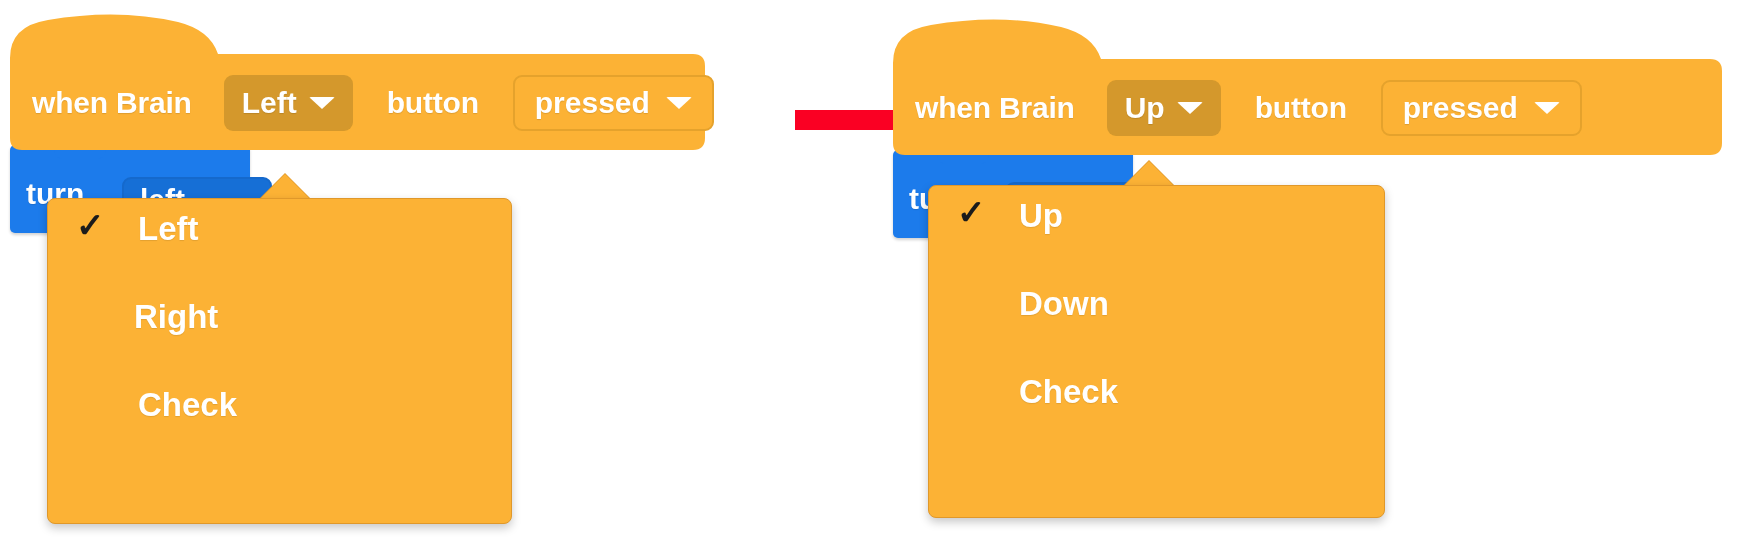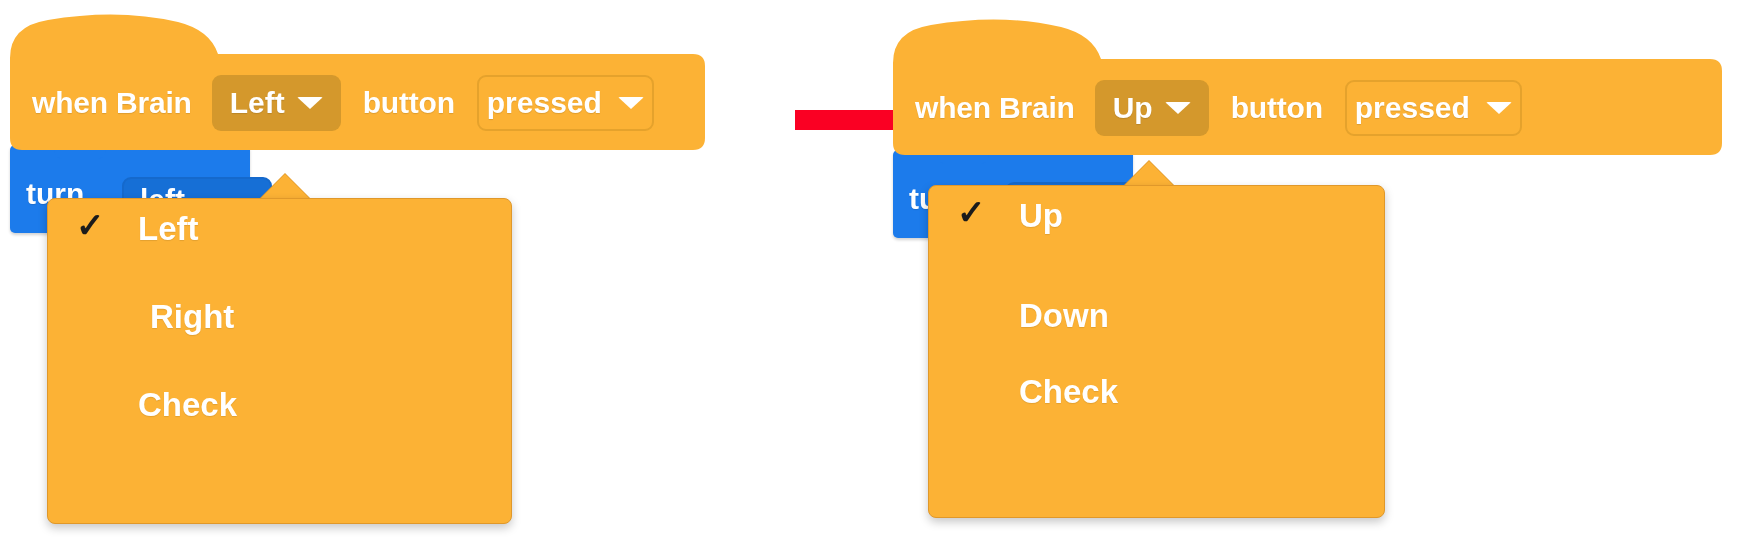--- a/index.html
+++ b/index.html
@@ -25,21 +25,21 @@
   .hat-bump {
     position: absolute;
     left: 0; top: 0;
     width: 100%; height: 100%;
     overflow: visible;
   }
   .hat-row {
     position: absolute;
     display: flex;
     align-items: center;
-    gap: 4px;
+    gap: 16px;
     white-space: nowrap;
   }
   .blk-label {
     color: #ffffff;
     font-weight: bold;
     font-size: 30px;
     letter-spacing: -0.2px;
     text-shadow: 0 1px 1px rgba(0,0,0,0.12);
   }
 
@@ -63,21 +63,21 @@
 
   
   .field-outline {
     background: #FCB235;
     border: 2px solid #E5A22C;
     border-radius: 9px;
     display: flex;
     align-items: center;
     justify-content: center;
     gap: 16px;
-    padding: 0 8px;
+    padding: 0 20px;
     height: 56px;
   }
   .field-outline .fv {
     color: #ffffff;
     font-weight: bold;
     font-size: 30px;
     text-shadow: 0 1px 1px rgba(0,0,0,0.12);
   }
 
   .caret {
@@ -209,21 +209,21 @@
 
     <div class="popup-pointer" style="left:259px; top:174px;"></div>
     <div class="popup" style="left:47px; top:198px; width:465px; height:326px;">
 
       <div class="popup-item" style="top:6px;">
         <span class="popup-check" style="left:28px; top:3px;">✓</span>
         <span class="popup-text" style="left:90px; top:5px;">Left</span>
       </div>
 
       <div class="popup-item" style="top:94px;">
-        <span class="popup-text" style="left:102px; top:5px;">Right</span>
+        <span class="popup-text" style="left:86px; top:5px;">Right</span>
       </div>
 
       <div class="popup-item" style="top:182px;">
         <span class="popup-text" style="left:90px; top:5px;">Check</span>
       </div>
     </div>
   </div>
 
   <div>
     <div class="arrow-shaft" style="left:795px; top:110px; width:120px; height:20px;"></div>
@@ -259,21 +259,21 @@
 
     <div class="popup-pointer" style="left:1123px; top:161px;"></div>
     <div class="popup" style="left:928px; top:185px; width:457px; height:333px;">
 
       <div class="popup-item" style="top:6px;">
         <span class="popup-check" style="left:28px; top:3px;">✓</span>
         <span class="popup-text" style="left:90px; top:5px;">Up</span>
       </div>
 
       <div class="popup-item" style="top:94px;">
-        <span class="popup-text" style="left:90px; top:17px;">Down</span>
+        <span class="popup-text" style="left:90px; top:5px;">Down</span>
       </div>
 
       <div class="popup-item" style="top:182px;">
         <span class="popup-text" style="left:90px; top:5px;">Check</span>
       </div>
     </div>
   </div>
 
 </div>
 

